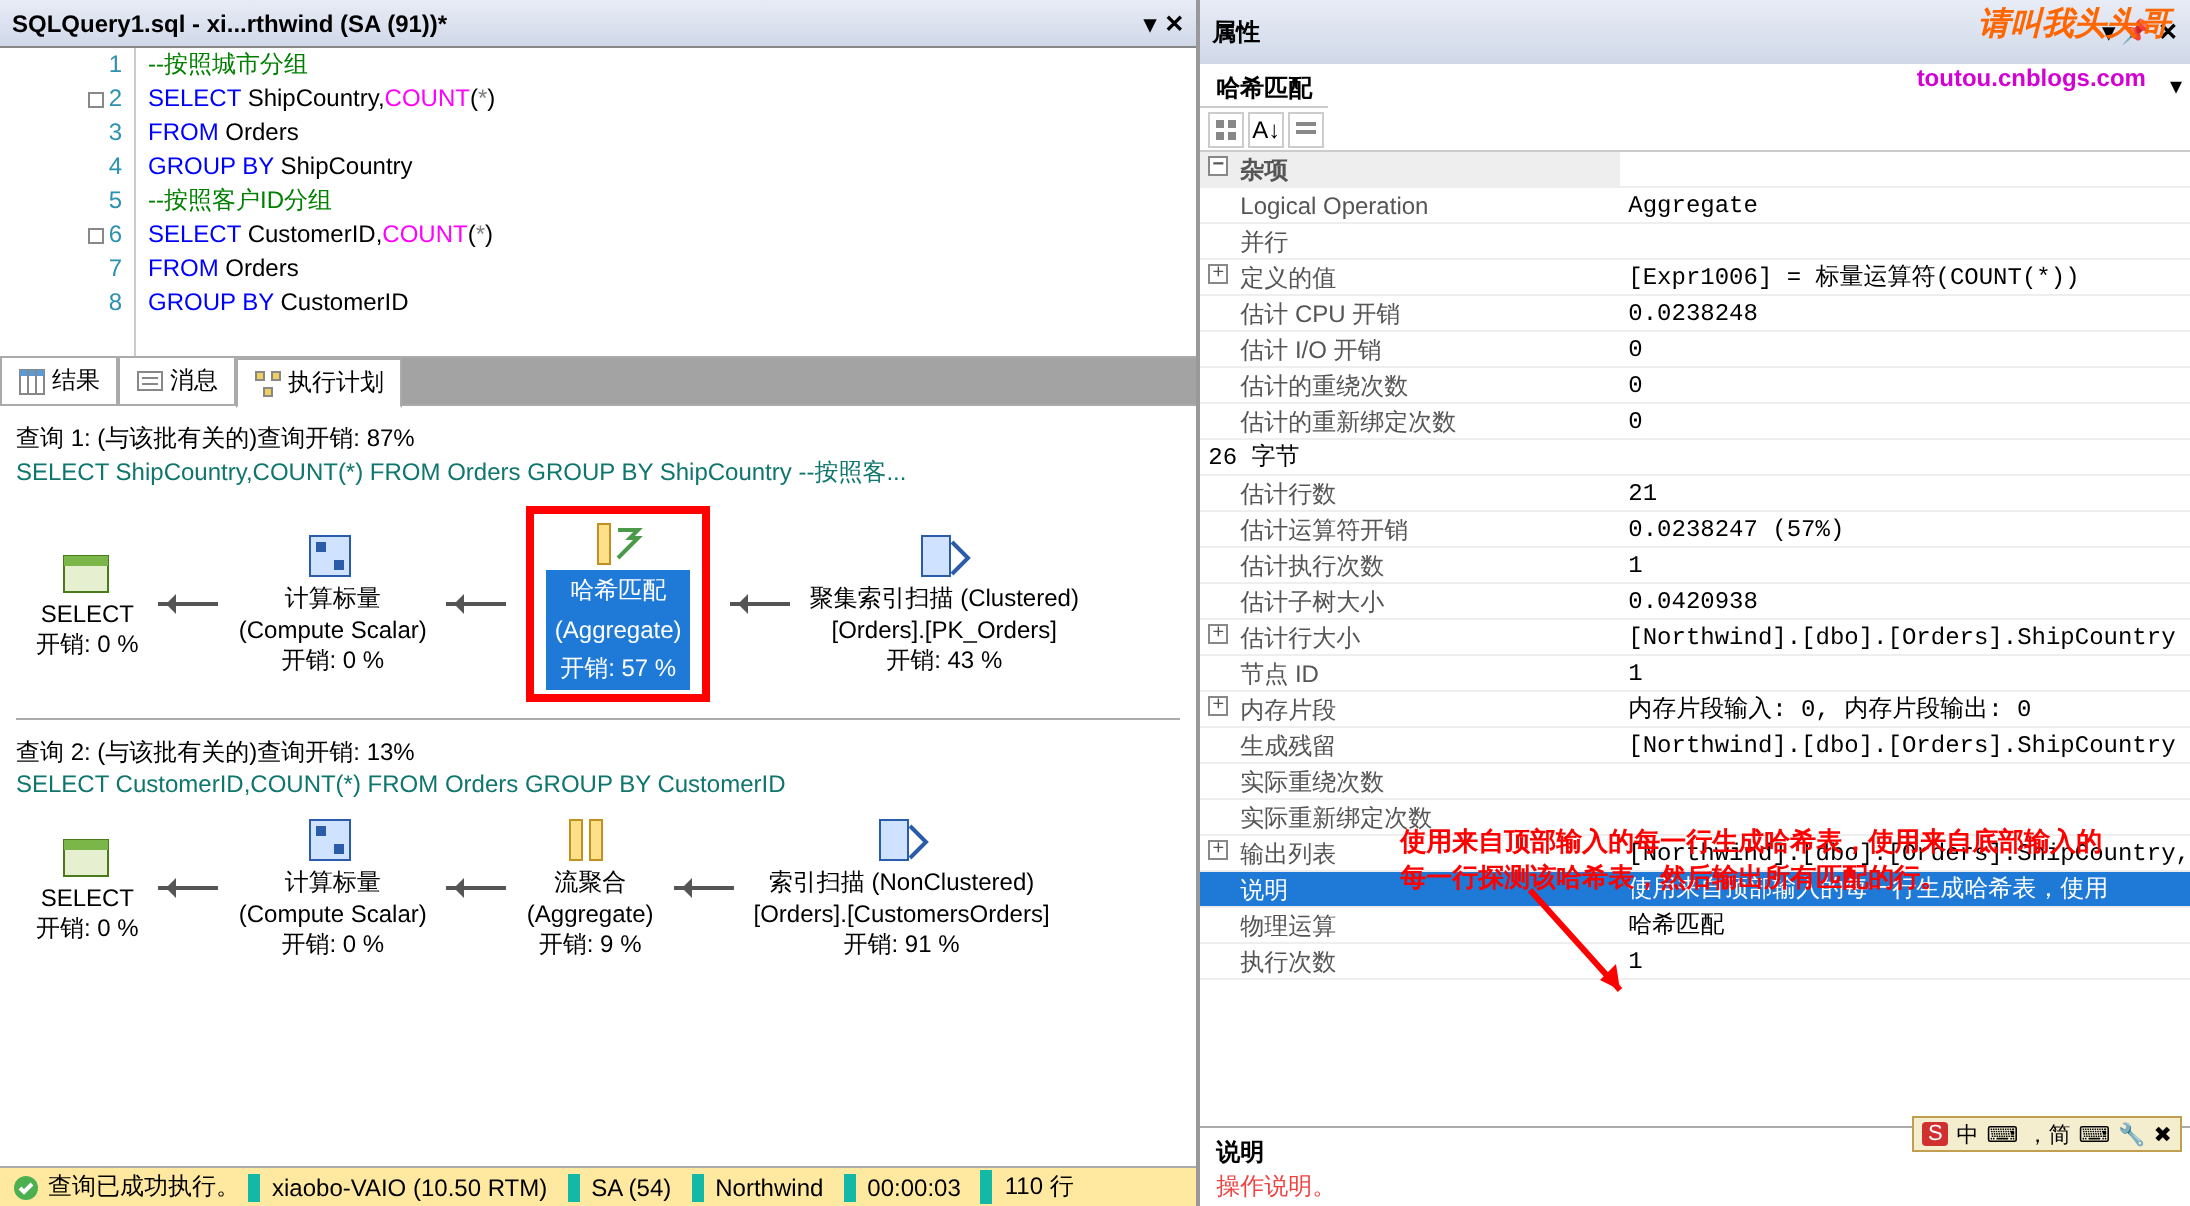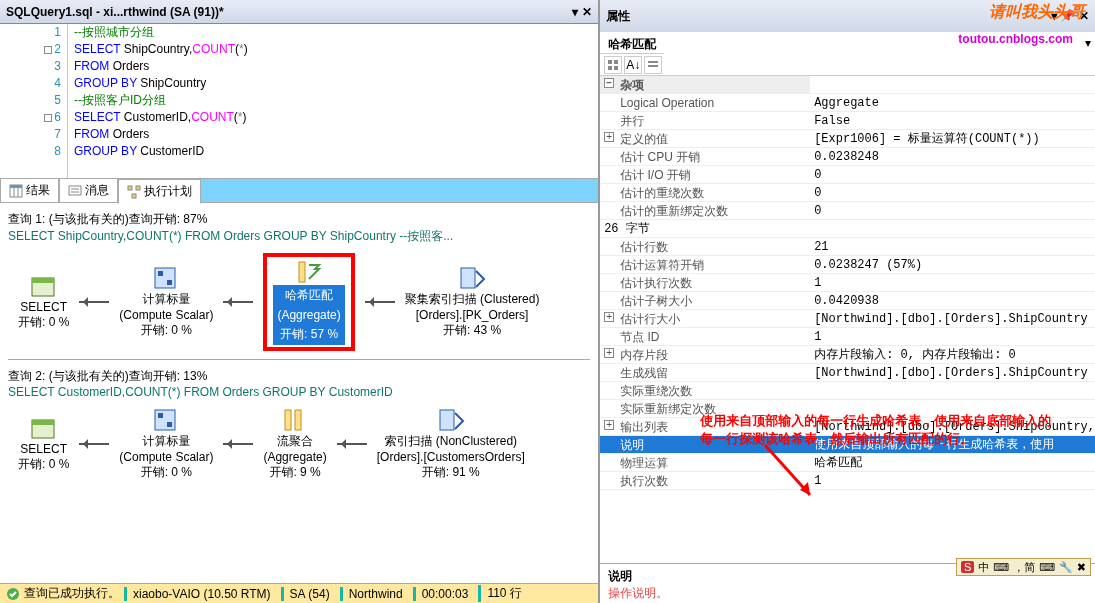--- a/index.html
+++ b/index.html
@@ -11,38 +11,38 @@
 .sql-editor { height: 155px; display: flex; font-family: Consolas, monospace; font-size: 13px; border-bottom: 1px solid #aaa; overflow: auto; }
 .gutter { width: 68px; background: #fff; text-align: right; color: #2b91af; padding-right: 6px; border-right: 1px solid #ccc; }
 .gutter div { height: 17px; line-height: 17px; }
 .gutter .sq { display:inline-block; width:8px; height:8px; border:1px solid #888; margin-right:2px; vertical-align:middle; }
 .code { padding-left: 6px; }
 .code div { height: 17px; line-height: 17px; white-space: pre; }
 .kw { color: #0000ff; }
 .comment { color: #008000; }
 .func { color: #ff00ff; }
 .star { color: #808080; }
-.tabs-pane { height: 24px; background: #7dd3fc; border-bottom: 1px solid #aaa; display: flex; align-items: center; }
+.tabs-pane { height: 24px; background: #a3a3a3; border-bottom: 1px solid #aaa; display: flex; align-items: center; }
 .tabs-pane .tab { padding: 3px 8px; border: 1px solid #aaa; background: #fff; cursor: pointer; display:flex; align-items:center; gap:3px; }
 .tabs-pane .tab.active { background: #fff; border-bottom: 1px solid #fff; position:relative; top:1px; }
 .plan-area { flex: 1; overflow: auto; background: #fff; padding: 4px 8px; font-family: "SimSun", Consolas, monospace; font-size: 12px; }
 .query-h { color: #000; margin-top: 4px; }
 .query-sql { color: #0f766e; margin-bottom: 8px; }
 .plan-row { display: flex; align-items: center; margin-bottom: 6px; }
 .op { text-align: center; margin: 0 10px; }
 .op img, .op .ico { width: 28px; height: 26px; margin: 0 auto; display: block; }
 .op .line1 { font-weight: normal; }
 .op .line2 { color: #000; }
 .arrow { width: 30px; height: 1px; border-top: 2px solid #555; position: relative; align-self: center; }
 .arrow:before { content:""; position:absolute; left:-1px; top:-6px; border:5px solid transparent; border-right-color:#555; }
 .hl { background: #1e7ad6; color: #fff; padding: 2px 4px; }
 .redbox { border: 4px solid #ff0000; padding: 2px 6px; }
 hr.sep { border: none; border-top: 1px solid #aaa; margin: 8px 0; }
 .status-bar { height: 20px; background: #ffe8a0; border-top: 1px solid #aaa; display: flex; align-items: center; padding: 0 6px; font-size: 11px; gap: 4px; }
-.status-bar .seg { border-left: 3px solid #14b8a6; padding: 0 6px; }
+.status-bar .seg { border-left: 6px solid #14b8a6; padding: 0 6px; }
 
 
 .prop-header { height: 22px; background: linear-gradient(#e8ecf6,#d0d8e8); display: flex; align-items: center; padding: 16px 6px; font-weight: bold; position: relative; }
 .watermark { position: absolute; right: 10px; top: 2px; color: #ff6600; font-weight: bold; font-style: italic; font-size: 16px; }
 .obj-name { height: 22px; padding: 4px 8px; font-weight: bold; border-bottom: 1px solid #ccc; }
 .url-line { height: 22px; padding: 0 8px; color: #d400d4; font-weight: bold; text-align:right; }
 .toolbar { height: 22px; border-bottom: 1px solid #ccc; display: flex; align-items: center; padding: 0 4px; gap: 2px; }
 .prop-grid { flex: 1; overflow: auto; }
 .prop-row { display: flex; border-bottom: 1px solid #eee; height: 18px; line-height: 18px; }
 .prop-key { width: 210px; padding-left: 20px; color: #555; position: relative; }
@@ -256,21 +256,20 @@
     <div class="prop-row">
       <div class="prop-key cat"><span class="exp">−</span><span>杂项</span></div>
       <div class="prop-val"></div>
     </div>
   <div class="prop-row">
         <div class="prop-key"><span>Logical Operation</span></div>
         <div class="prop-val">Aggregate</div>
       </div>
       <div class="prop-row">
         <div class="prop-key"><span>并行</span></div>
-        <div class="prop-val">False</div>
       </div>
       <div class="prop-row">
         <div class="prop-key"><span class="exp">+</span><span>定义的值</span></div>
         <div class="prop-val">[Expr1006] = 标量运算符(COUNT(*))</div>
       </div>
       <div class="prop-row">
         <div class="prop-key"><span>估计 CPU 开销</span></div>
         <div class="prop-val">0.0238248</div>
       </div>
       <div class="prop-row">

